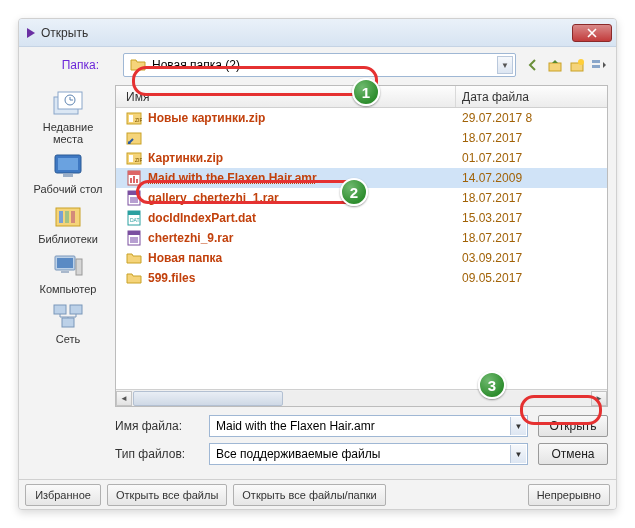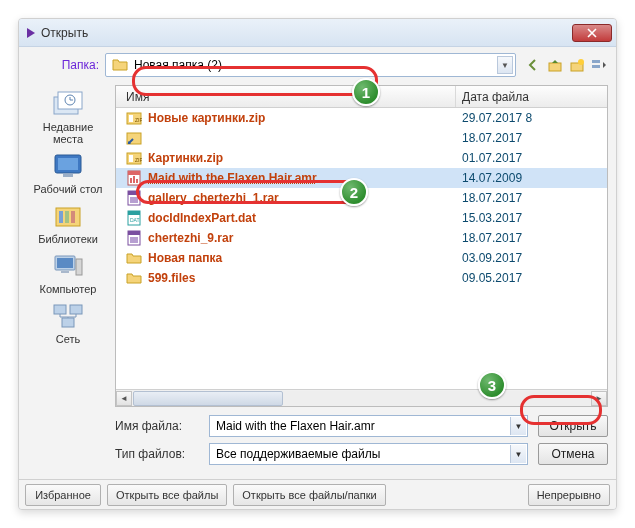--- a/index.html
+++ b/index.html
@@ -5,38 +5,38 @@
   * { box-sizing: border-box; margin: 0; padding: 0; }
   body { font-family: "Segoe UI", Tahoma, sans-serif; font-size: 12px; background: #fff; width: 635px; height: 528px; position: relative; }
   .shadow-frame { position: absolute; top: 18px; left: 18px; right: 18px; bottom: 18px; border: 1px solid #d0d0d0; border-radius: 4px; box-shadow: 0 3px 8px rgba(0,0,0,.15); background: #e8eff7; display: flex; flex-direction: column; overflow: hidden; }
   .titlebar { height: 28px; background: linear-gradient(#eaf1f9,#d7e4f2); display: flex; align-items: center; padding: 0 4px 0 8px; border-bottom: 1px solid #c5d3e4; }
   .titlebar .tri { width: 0; height: 0; border-top: 5px solid transparent; border-bottom: 5px solid transparent; border-left: 8px solid #6a2fa3; margin-right: 6px; }
   .titlebar .title { flex: 1; color: #333; }
   .close-btn { width: 40px; height: 18px; background: linear-gradient(#d98a8a,#c23b3b); border: 1px solid #8a2a2a; border-radius: 3px; color: #fff; display: flex; align-items: center; justify-content: center; font-size: 11px; cursor: pointer; }
   .dlg-body { flex: 1; background: #f3f3f3; display: flex; flex-direction: column; padding: 6px 8px 8px 8px; }
   .folder-row { display: flex; align-items: center; margin-bottom: 4px; position: relative; }
   .folder-row .lbl { width: 78px; text-align: right; padding-right: 6px; color: #6d28d9; }
-  .folder-combo { flex: 1; height: 24px; border: 1px solid #9fb7d4; background: #fff; border-radius: 2px; display: flex; align-items: center; padding: 0 6px; position: relative; }
+  .folder-combo { flex: 1; height: 24px; border: 1px solid #9fb7d4; background: #fff; border-radius: 2px; display: flex; align-items: center; padding: 0 6px; position: relative; margin-left: 18px; }
   .folder-combo .dd { position: absolute; right: 2px; top: 2px; bottom: 2px; width: 16px; background: linear-gradient(#f6f8fb,#dde6f2); border: 1px solid #b9c8dc; display: flex; align-items: center; justify-content: center; font-size: 8px; color: #555; }
   .toolbar-btns { display: flex; gap: 4px; margin-left: 8px; }
   .tbtn { width: 18px; height: 18px; display: flex; align-items: center; justify-content: center; cursor: pointer; }
   .main-row { flex: 1; display: flex; gap: 6px; margin-top: 4px; }
   .places { width: 82px; background: #f3f3f3; display: flex; flex-direction: column; align-items: center; gap: 6px; padding-top: 4px; }
   .place { display: flex; flex-direction: column; align-items: center; cursor: pointer; width: 76px; }
   .place .picon { width: 34px; height: 30px; margin-bottom: 2px; }
   .place .ptxt { font-size: 11px; color: #333; text-align: center; line-height: 1.1; }
   .filepane { flex: 1; display: flex; flex-direction: column; }
   .list-wrap { flex: 1; background: #fff; border: 1px solid #bcbcbc; position: relative; overflow: hidden; }
   .list-head { display: flex; height: 22px; background: linear-gradient(#fdfdfd,#ececec); border-bottom: 1px solid #d0d0d0; font-size: 12px; color: #333; }
   .col-name { width: 340px; padding-left: 10px; display: flex; align-items: center; border-right: 1px solid #d9d9d9; }
   .col-date { flex: 1; padding-left: 6px; display: flex; align-items: center; }
   .rows { }
   .frow { display: flex; height: 20px; align-items: center; }
   .frow .rcell-name { width: 340px; padding-left: 10px; display: flex; align-items: center; gap: 6px; overflow: hidden; white-space: nowrap; }
-  .frow .rcell-date { flex: 1; padding-left: 6px; color: #0c4a6e; white-space: nowrap; }
+  .frow .rcell-date { flex: 1; padding-left: 6px; color: #a16207; white-space: nowrap; }
   .frow.sel { background: #d0e3f7; }
   .frow.sel .fname { text-decoration: underline dotted; }
   .fname { color: #c2410c; font-weight: bold; }
   .ficon { width: 16px; height: 16px; flex-shrink: 0; }
   .hscroll { height: 17px; background: #f0f0f0; border-top: 1px solid #d0d0d0; display: flex; align-items: center; }
   .hscroll .arrow { width: 16px; height: 15px; background: linear-gradient(#f8f8f8,#e2e2e2); border: 1px solid #c4c4c4; display: flex; align-items: center; justify-content: center; font-size: 8px; color: #555; }
   .hscroll .track { flex: 1; background: #eee; height: 15px; margin: 0 1px; position: relative; }
   .hscroll .thumb { position: absolute; left: 0; top: 0; height: 100%; width: 150px; background: linear-gradient(#e9eef5,#cfd9e6); border: 1px solid #b3c0d2; border-radius: 2px; }
   .form-rows { margin-top: 8px; }
   .form-row { display: flex; align-items: center; margin-bottom: 6px; }

